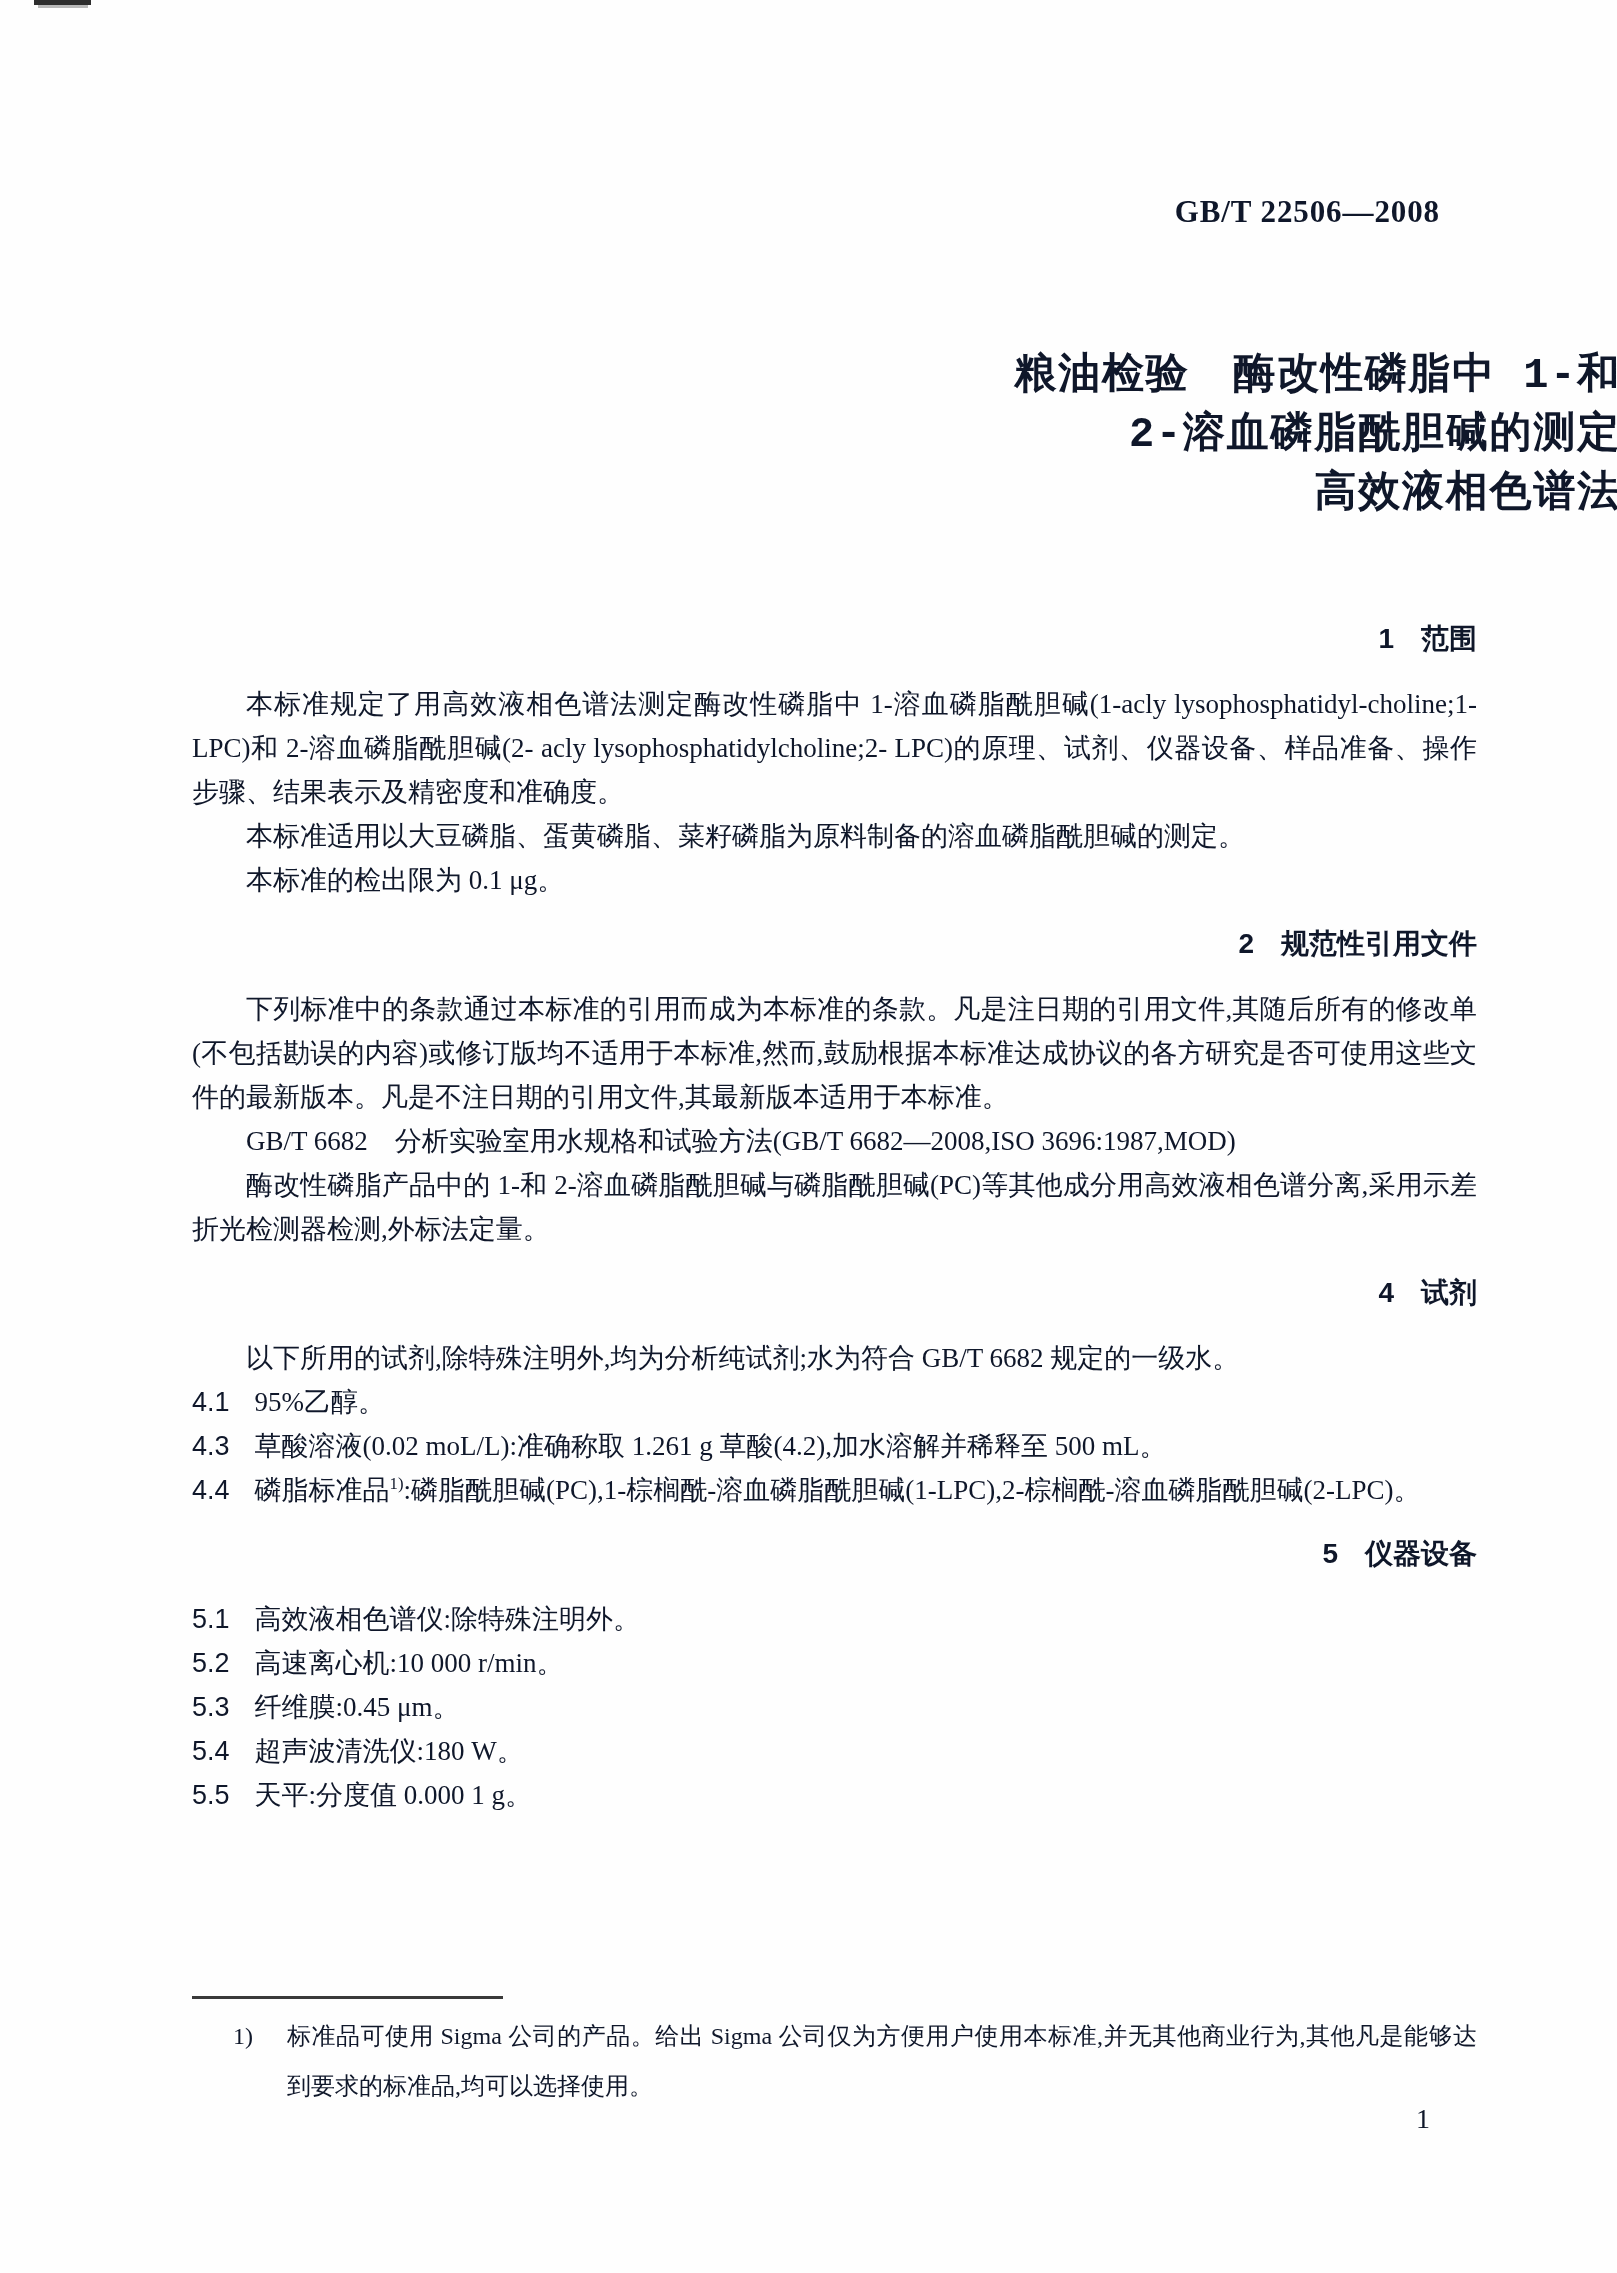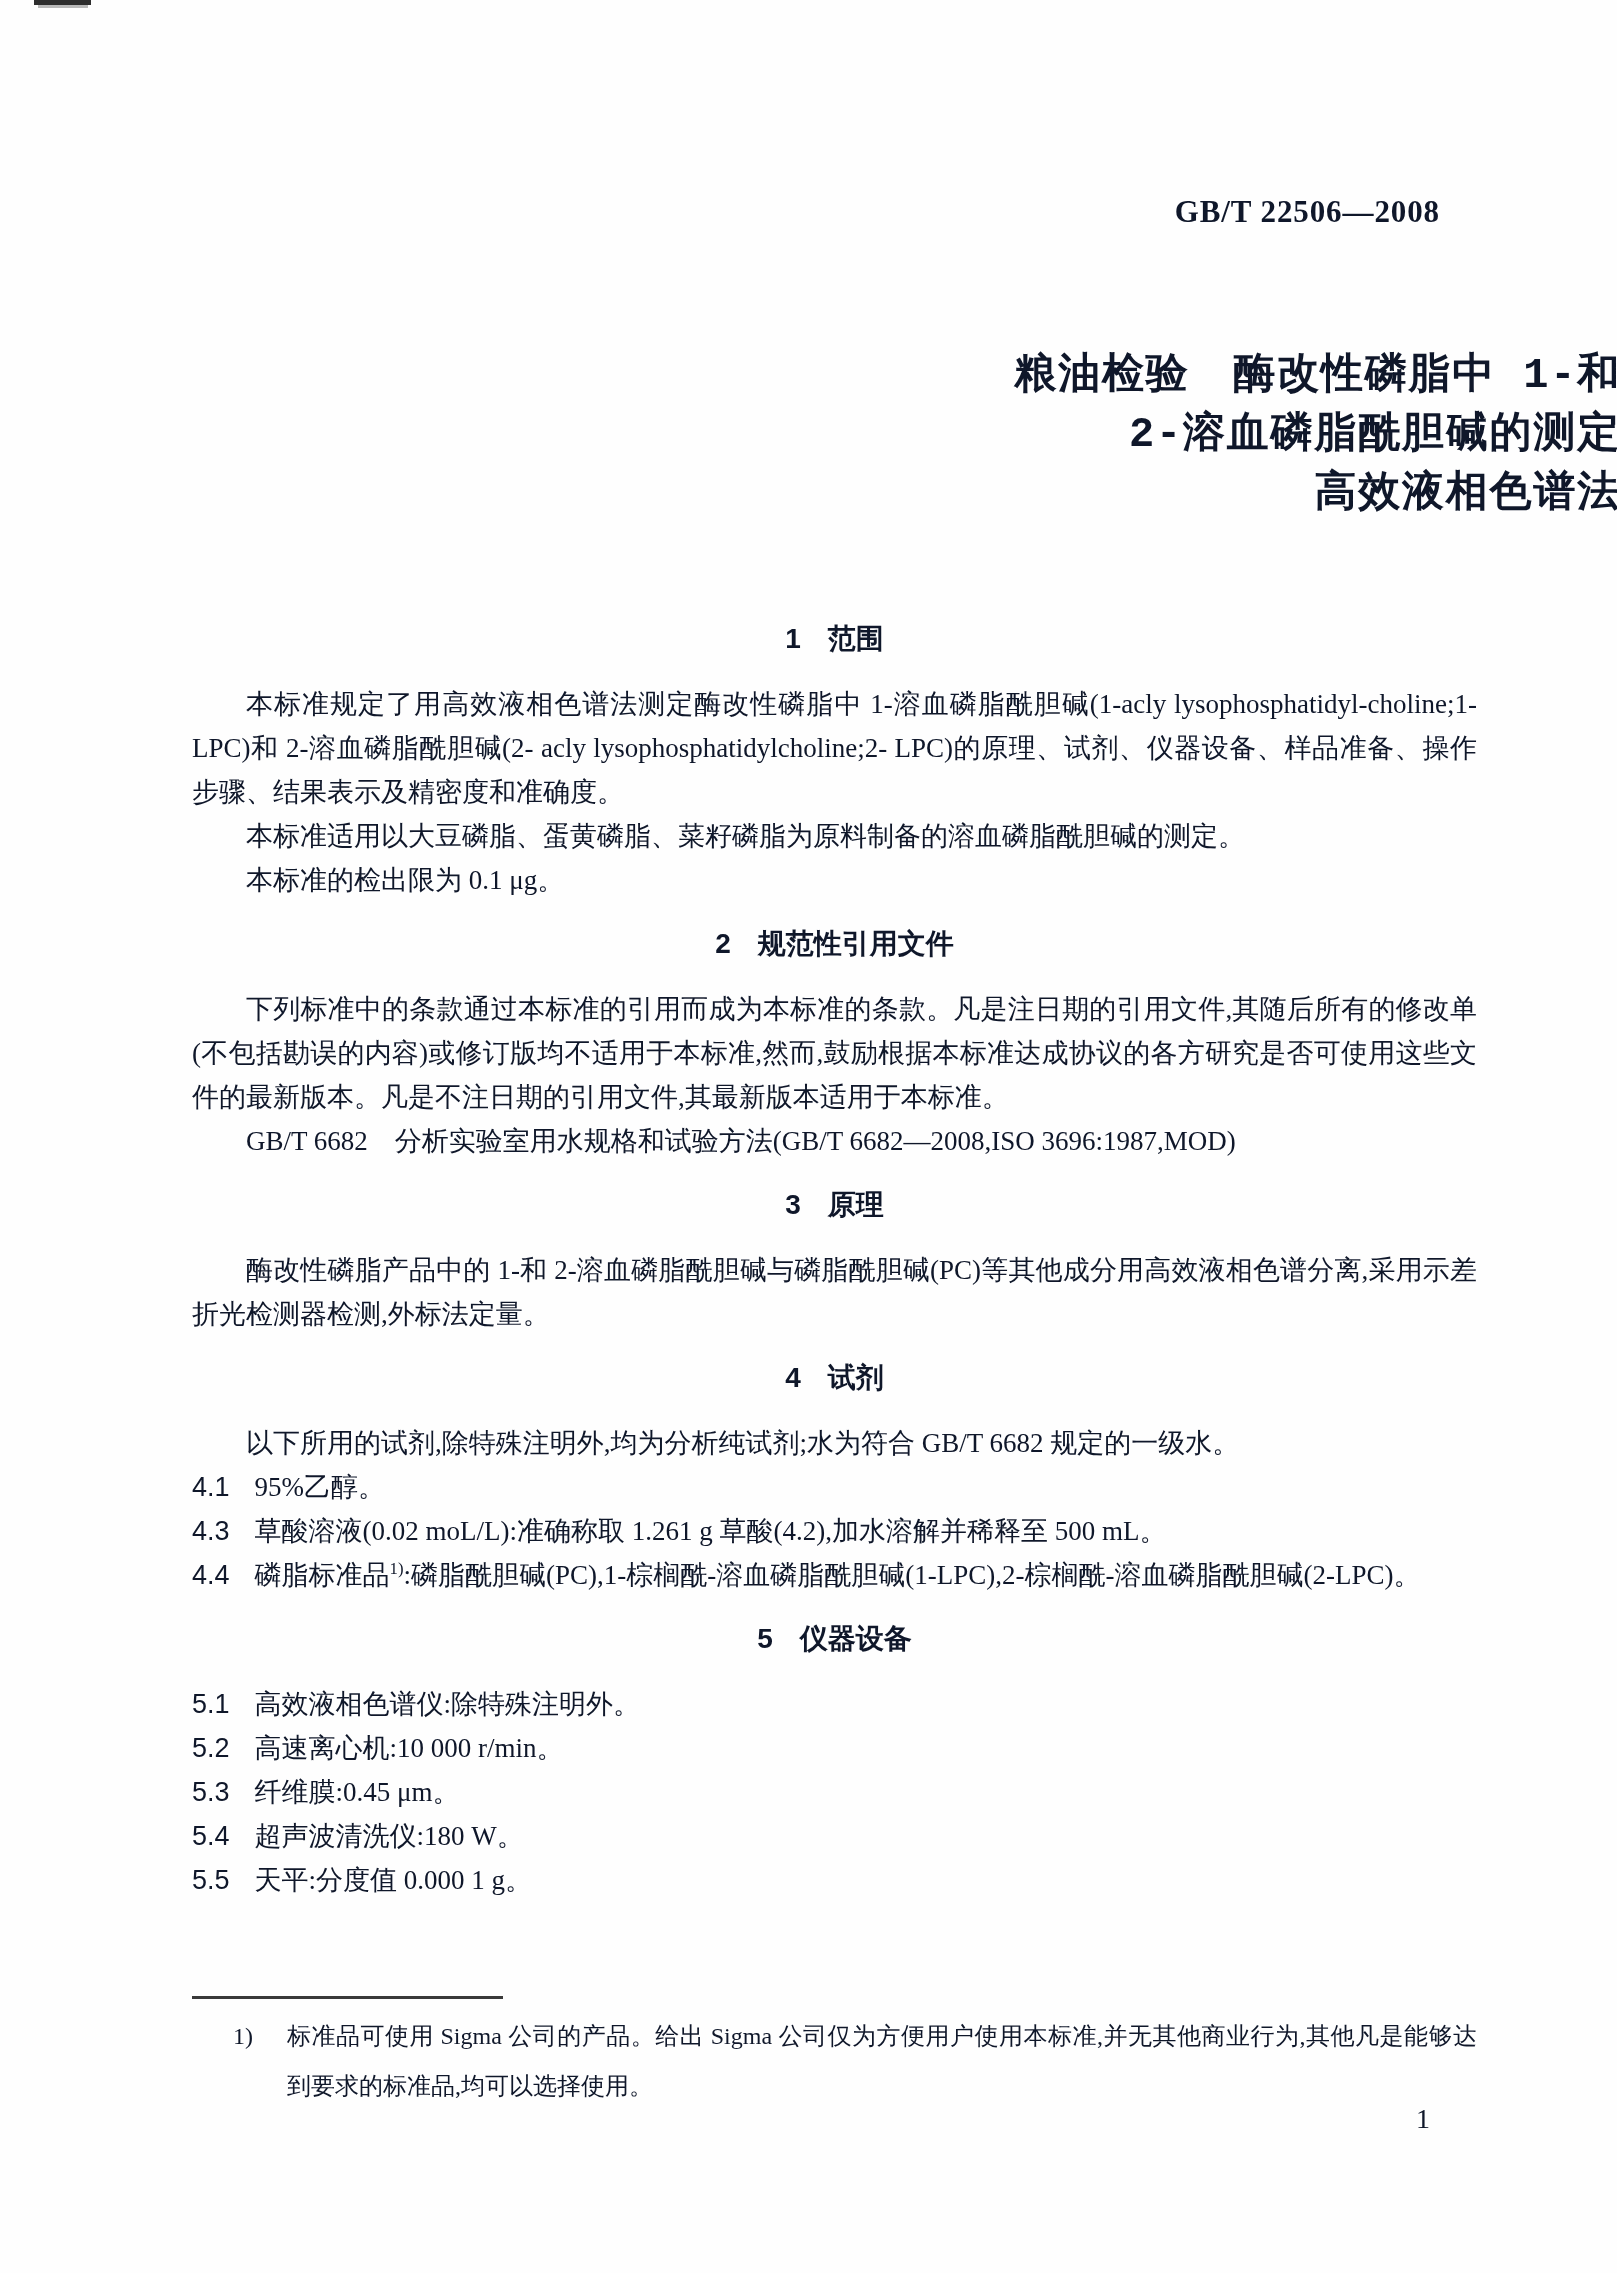--- a/index.html
+++ b/index.html
@@ -31,21 +31,21 @@
   .title-line { display:block; }
 
   .content {
     position:absolute; top:619px; left:192px; width:1285px;
     font-size:27px; line-height:44px;
     text-align:justify;
   }
   .sec-h {
     font-family:"Liberation Sans", sans-serif;
     font-weight:bold; font-size:28px; line-height:40px;
-    margin:21.6px 0 23.4px 0; text-align:center;
+    margin:21.6px 0 23.4px 0; text-align:right;
   }
   .sec-h.first { margin-top:0; }
   .sec-num { display:inline-block; margin-right:27px; }
 
   p.para  { margin:0; text-indent:2em; }
   p.flush { margin:0; text-indent:0; }
   .item-num {
     font-family:"Liberation Sans", sans-serif;
     font-weight:normal; margin-right:25px;
   }
@@ -85,23 +85,20 @@
     <p class="para">本标准规定了用高效液相色谱法测定酶改性磷脂中 1-溶血磷脂酰胆碱(1-acly lysophosphatidyl-choline;1- LPC)和 2-溶血磷脂酰胆碱(2- acly lysophosphatidylcholine;2- LPC)的原理、试剂、仪器设备、样品准备、操作步骤、结果表示及精密度和准确度。</p>
     <p class="para">本标准适用以大豆磷脂、蛋黄磷脂、菜籽磷脂为原料制备的溶血磷脂酰胆碱的测定。</p>
     <p class="para">本标准的检出限为 0.1 μg。</p>
 
     <div class="sec-h">
       <span class="sec-num">2</span><span>规范性引用文件</span>
     </div>
     <p class="para">下列标准中的条款通过本标准的引用而成为本标准的条款。凡是注日期的引用文件,其随后所有的修改单(不包括勘误的内容)或修订版均不适用于本标准,然而,鼓励根据本标准达成协议的各方研究是否可使用这些文件的最新版本。凡是不注日期的引用文件,其最新版本适用于本标准。</p>
     <p class="para">GB/T 6682　分析实验室用水规格和试验方法(GB/T 6682—2008,ISO 3696:1987,MOD)</p>
 
-    <div class="sec-h">
-      <span class="sec-num">3</span><span>原理</span>
-    </div>
     <p class="para">酶改性磷脂产品中的 1-和 2-溶血磷脂酰胆碱与磷脂酰胆碱(PC)等其他成分用高效液相色谱分离,采用示差折光检测器检测,外标法定量。</p>
 
     <div class="sec-h">
       <span class="sec-num">4</span><span>试剂</span>
     </div>
     <p class="para">以下所用的试剂,除特殊注明外,均为分析纯试剂;水为符合 GB/T 6682 规定的一级水。</p>
     <p class="flush"><span class="item-num">4.1</span><span>95%乙醇。</span></p>
     <p class="flush"><span class="item-num">4.3</span><span>草酸溶液(0.02 moL/L):准确称取 1.261 g 草酸(4.2),加水溶解并稀释至 500 mL。</span></p>
     <p class="flush"><span class="item-num">4.4</span><span>磷脂标准品</span><sup class="fn-ref">1)</sup><span>:磷脂酰胆碱(PC),1-棕榈酰-溶血磷脂酰胆碱(1-LPC),2-棕榈酰-溶血磷脂酰胆碱(2-LPC)。</span></p>
 

